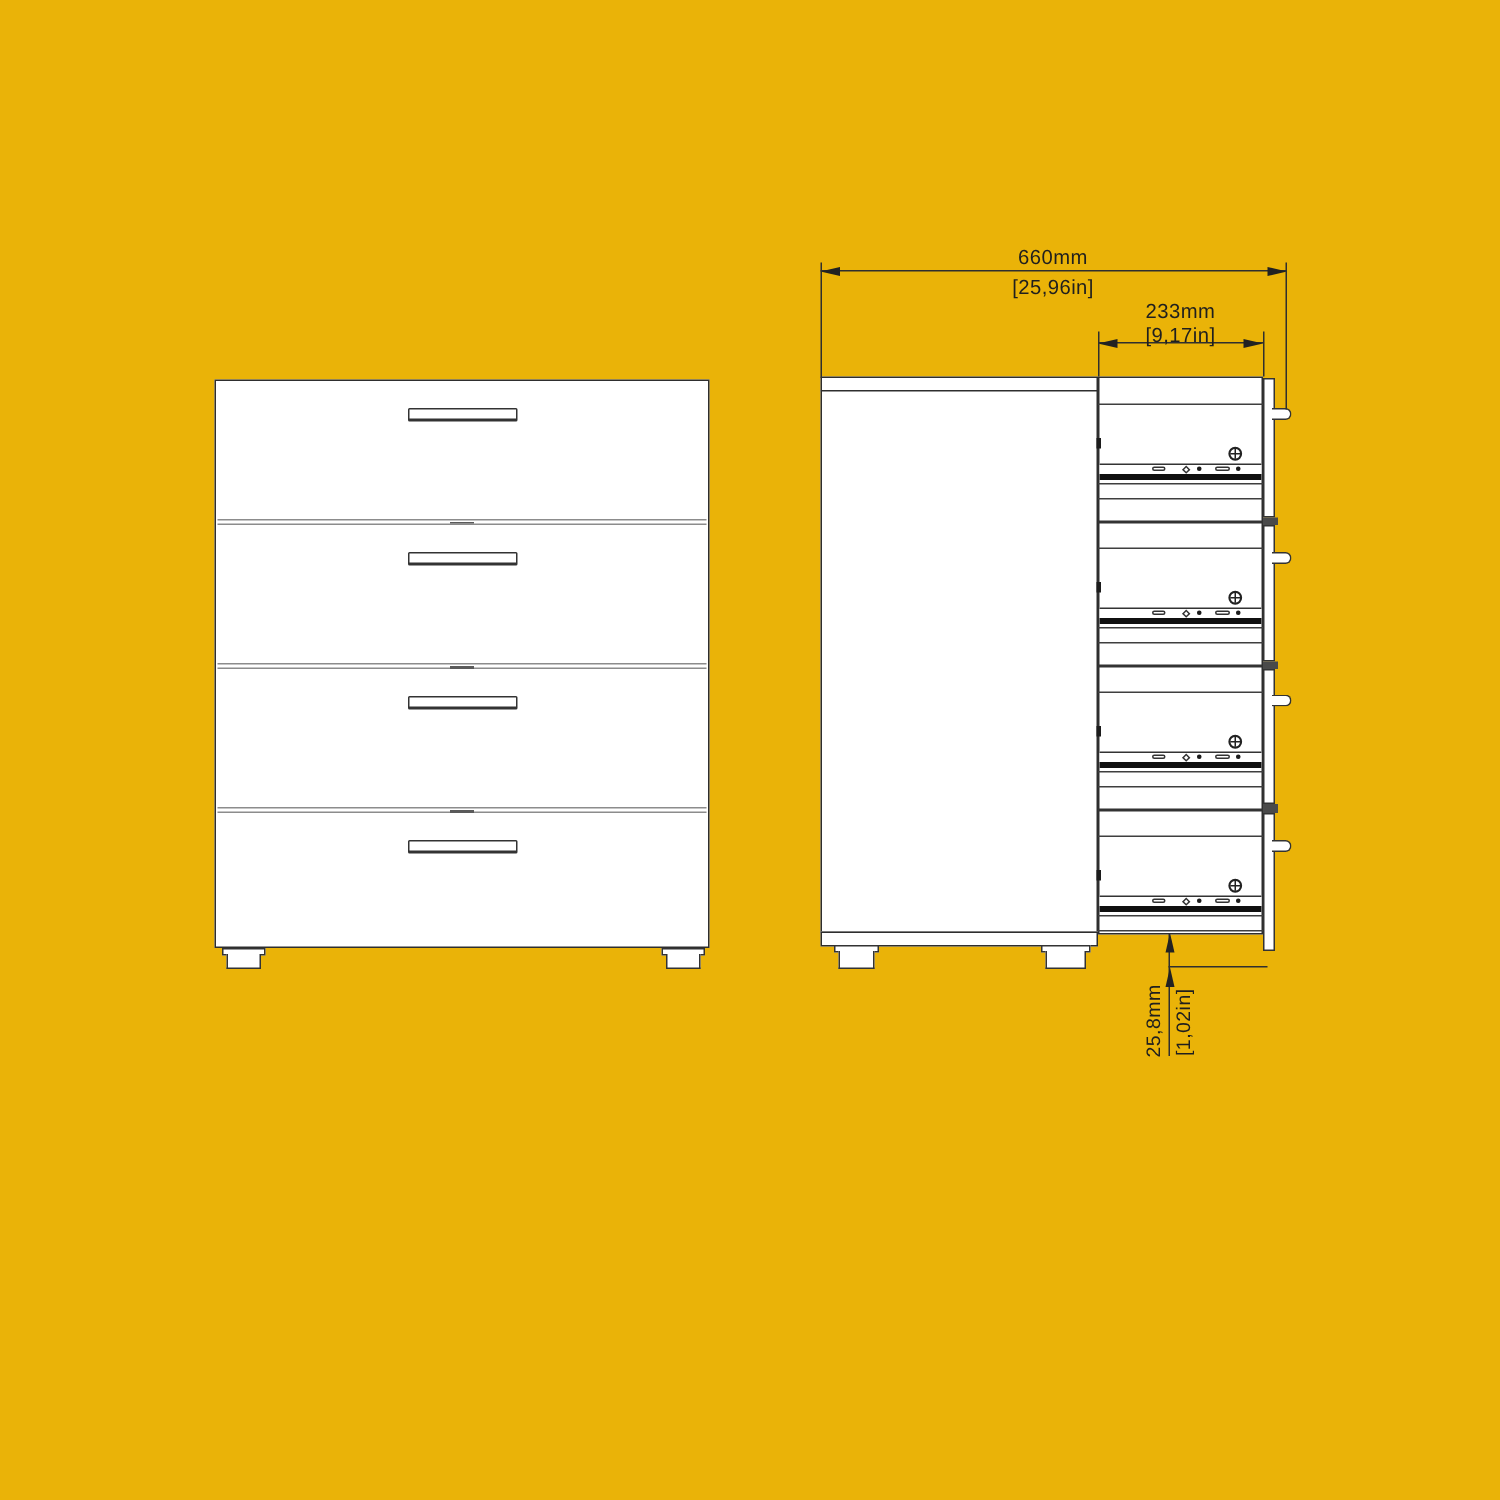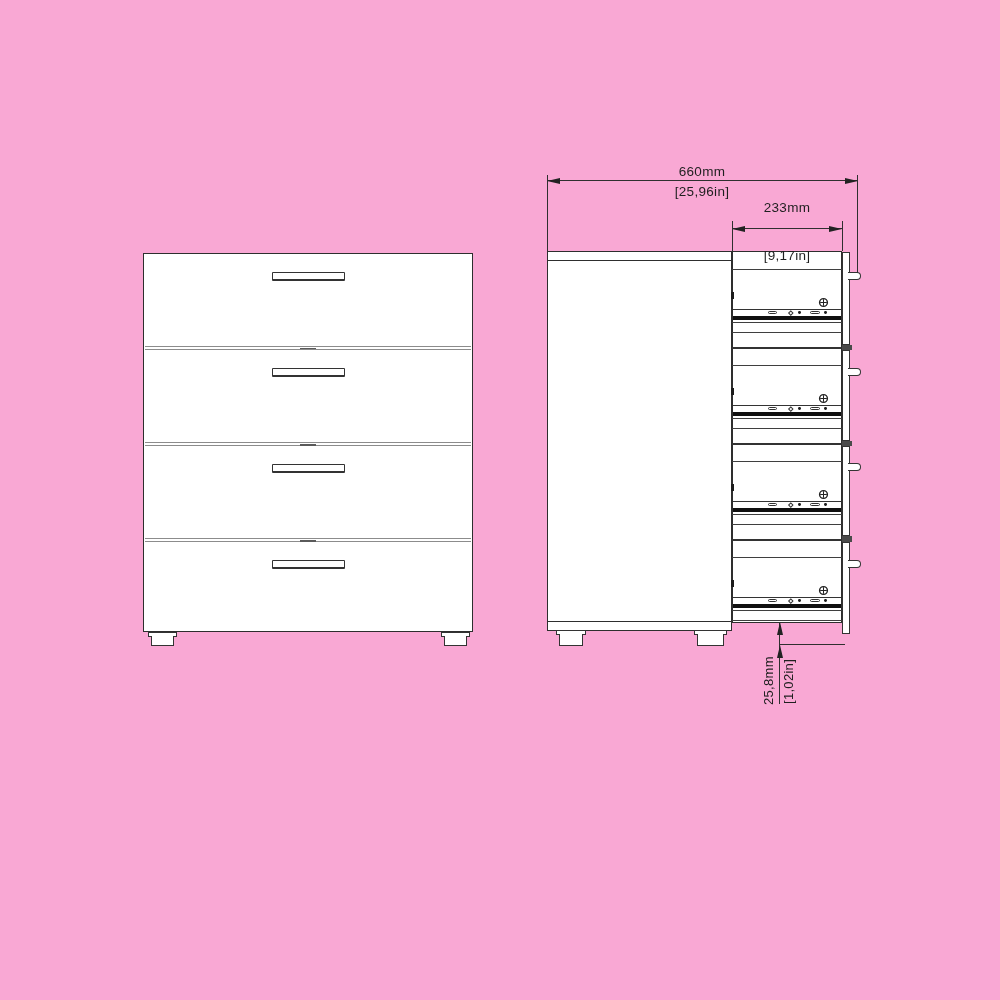--- a/index.html
+++ b/index.html
@@ -1,16 +1,16 @@
 <!DOCTYPE html>
 <html><head>
 <meta charset="utf-8">
 <style>
   html,body{margin:0;padding:0;background:#fff}
-  #canvas{position:relative;width:1000px;height:1000px;background:#f9a8d4;overflow:hidden;
+  #canvas{position:relative;width:1000px;height:1000px;background:#eab308;overflow:hidden;
           font-family:"Liberation Sans",sans-serif}
   .abs{position:absolute}
   .box{border:1.7px solid #2e2e2e;background:#fff;box-sizing:border-box}
   
   .fv-div{border-top:1.2px solid #8c8c8c;border-bottom:1.2px solid #8c8c8c;background:#fff;box-sizing:border-box}
   .fv-dash{position:absolute;left:50%;top:1px;width:16px;height:1.6px;margin-left:-8px;background:#5a5a5a}
   .handle{border:1.6px solid #333;border-bottom:2.6px solid #333;background:#fff;box-sizing:border-box;border-radius:1px}
   .foot-lip{border:1.4px solid #333;background:#fff;box-sizing:border-box}
   .foot-body{border:1.4px solid #333;border-top:none;background:#fff;box-sizing:border-box}
   
@@ -183,21 +183,21 @@
     <div class="abs dimtext" style="left:547px;top:184px;width:310px">[25,96in]</div>
   </div>
 
   <div>
     <div class="abs dline" style="left:732px;top:228px;width:110px;height:1.2px"></div>
     <div class="abs arr-l" style="left:732px;top:225.6px"></div>
     <div class="abs arr-r" style="left:829px;top:225.6px"></div>
     <div class="abs dline" style="left:731.5px;top:221px;width:1.2px;height:30px"></div>
     <div class="abs dline" style="left:841.5px;top:221px;width:1.2px;height:30px"></div>
     <div class="abs dimtext" style="left:732px;top:200px;width:110px">233mm</div>
-    <div class="abs dimtext" style="left:732px;top:248px;width:110px">[9,17in]</div>
+    <div class="abs dimtext" style="left:732px;top:216px;width:110px">[9,17in]</div>
   </div>
 
   <div>
     <div class="abs dline" style="left:779px;top:622px;width:1.2px;height:82px"></div>
     <div class="abs arr-u" style="left:776.5px;top:622px"></div>
     <div class="abs dline" style="left:779px;top:643.5px;width:66px;height:1.2px"></div>
     <div class="abs arr-u" style="left:776.5px;top:644.8px"></div>
     <div class="abs vtext" style="left:761px;top:652px;width:17px;height:58px">25,8mm</div>
     <div class="abs vtext" style="left:780.5px;top:652px;width:17px;height:58px">[1,02in]</div>
   </div>

